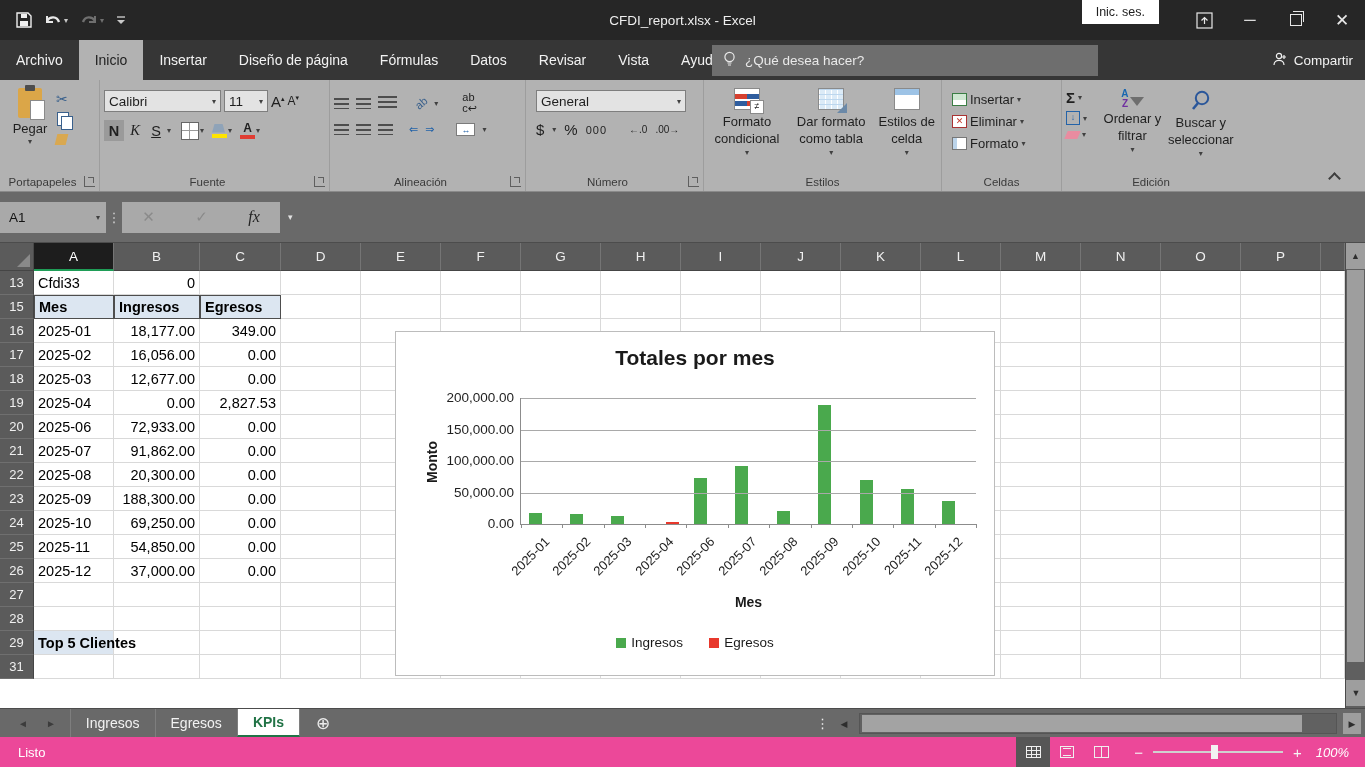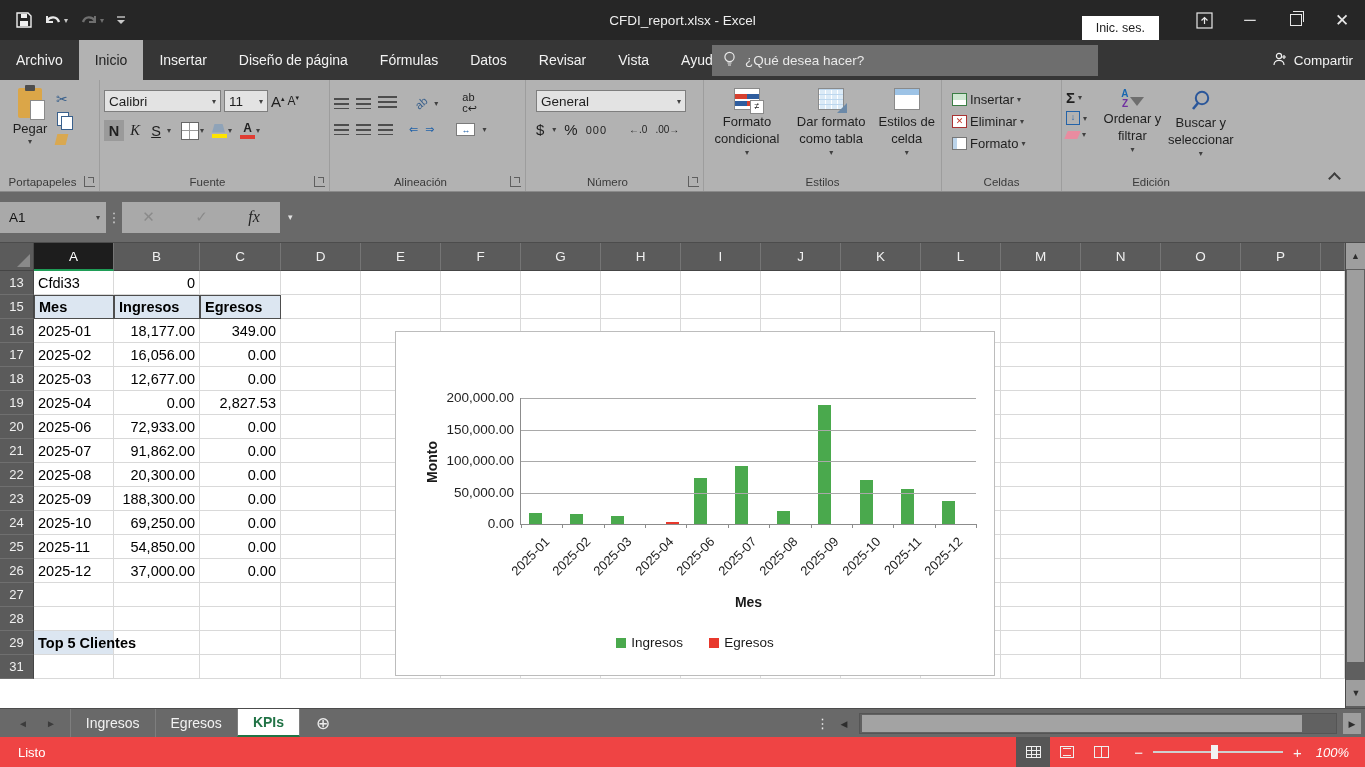--- a/index.html
+++ b/index.html
@@ -6,21 +6,21 @@
   body{width:1365px;height:767px;overflow:hidden;background:#b2b2b2;
        font-family:"Liberation Sans",sans-serif;-webkit-font-smoothing:antialiased;}
 
   
   .titlebar{height:40px;background:#262626;display:flex;align-items:center;position:relative;color:#fff;}
   .qat{display:flex;align-items:center;gap:12px;padding-left:16px;}
   .qat .ic{display:flex;align-items:center;gap:2px;}
   .qat svg{display:block;}
   .qat .dd{font-size:8px;color:#c8c8c8;}
   .tb-title{position:absolute;left:50%;transform:translateX(-50%);font-size:13.5px;color:#efefef;white-space:nowrap;}
-  .tb-right{margin-left:auto;display:flex;align-items:flex-end;height:100%;}
+  .tb-right{margin-left:auto;display:flex;align-items:flex-start;height:100%;}
   .signin{background:#fff;color:#1f1f1f;font-size:12.5px;padding:5px 14px;margin-right:22px;cursor:default;}
   .winbtn{width:46px;height:100%;display:flex;align-items:center;justify-content:center;color:#e8e8e8;}
   .restore-sq{width:10px;height:10px;border:1px solid #e8e8e8;position:relative;}
   .restore-sq:before{content:"";position:absolute;left:2px;top:-4px;width:10px;height:10px;border:1px solid #e8e8e8;border-left:none;border-bottom:none;}
   .close-x{font-size:17px;line-height:1;}
 
   
   .tabrow{height:40px;background:#363636;display:flex;align-items:stretch;position:relative;}
   .rtab{color:#f2f2f2;font-size:14px;padding:0 16px;display:flex;align-items:center;}
   .rtab.active{background:#b2b2b2;color:#1f1f1f;}
@@ -110,21 +110,21 @@
   .stab.active{background:#fff;color:#217346;font-weight:bold;border-bottom:2px solid #217346;box-sizing:border-box;}
   .addsheet{display:flex;align-items:center;margin-left:16px;color:#ececec;font-size:17px;}
   .hscroll{position:absolute;right:4px;top:0;height:29px;display:flex;align-items:center;gap:6px;}
   .hdots{color:#ededed;font-size:13px;letter-spacing:0;}
   .harrow{width:18px;height:21px;display:flex;align-items:center;justify-content:center;color:#2e2e2e;font-size:9px;background:transparent;}
   .htrack{width:478px;height:21px;background:#616161;border:1px solid #555;box-sizing:border-box;position:relative;}
   .hthumb{position:absolute;left:2px;top:1px;height:17px;width:440px;background:#a3a3a3;}
   .harrow.rbtn{background:#9e9e9e;}
 
   
-  .statusbar{height:30px;background:#ef4444;display:flex;align-items:center;color:#fff;font-size:13px;}
+  .statusbar{height:30px;background:#ec4899;display:flex;align-items:center;color:#fff;font-size:13px;}
   .status-left{margin-left:18px;}
   .sb-right{margin-left:auto;display:flex;align-items:center;gap:0;}
   .viewbtn{width:34px;height:30px;display:flex;align-items:center;justify-content:center;}
   .viewbtn.active{background:#565656;}
   .ic-grid{width:15px;height:12px;box-sizing:border-box;border:1px solid #efefef;
            background:linear-gradient(#efefef 1px,transparent 1px) 0 3px/100% 4px repeat-y,
                       linear-gradient(90deg,#efefef 1px,transparent 1px) 4px 0/5px 100% repeat-x;}
   .ic-page{width:14px;height:12px;box-sizing:border-box;border:1px solid #efefef;display:flex;align-items:center;justify-content:center;}
   .ic-page i{display:block;width:8px;height:6px;border-top:1px solid #efefef;border-bottom:1px solid #efefef;}
   .ic-break{width:15px;height:12px;box-sizing:border-box;border:1px solid #efefef;display:flex;}
@@ -793,20 +793,21 @@
       </div>
     </div>
 
   <div class="vscroll">
     <div class="vbtn">▲</div>
     <div class="vthumb"></div>
     <div class="vbtn bottom" style="width:20px;">▼</div>
   </div>
 
   <div class="chartbox">
+    <div class="ch-title">Totales por mes</div>
     <div class="ch-ylab">Monto</div>
     <div class="ch-plot" id="chplot">
       <div class="yaxis"></div>
       <div class="slots" id="chslots">
           <div class="slot">
             <div class="bar" style="height: 11px; background: rgb(74, 169, 77);"></div>
             <div class="bar" style="height: 0px; background: rgb(232, 56, 44);"></div>
           </div>
           <div class="slot">
             <div class="bar" style="height: 10px; background: rgb(74, 169, 77);"></div>

